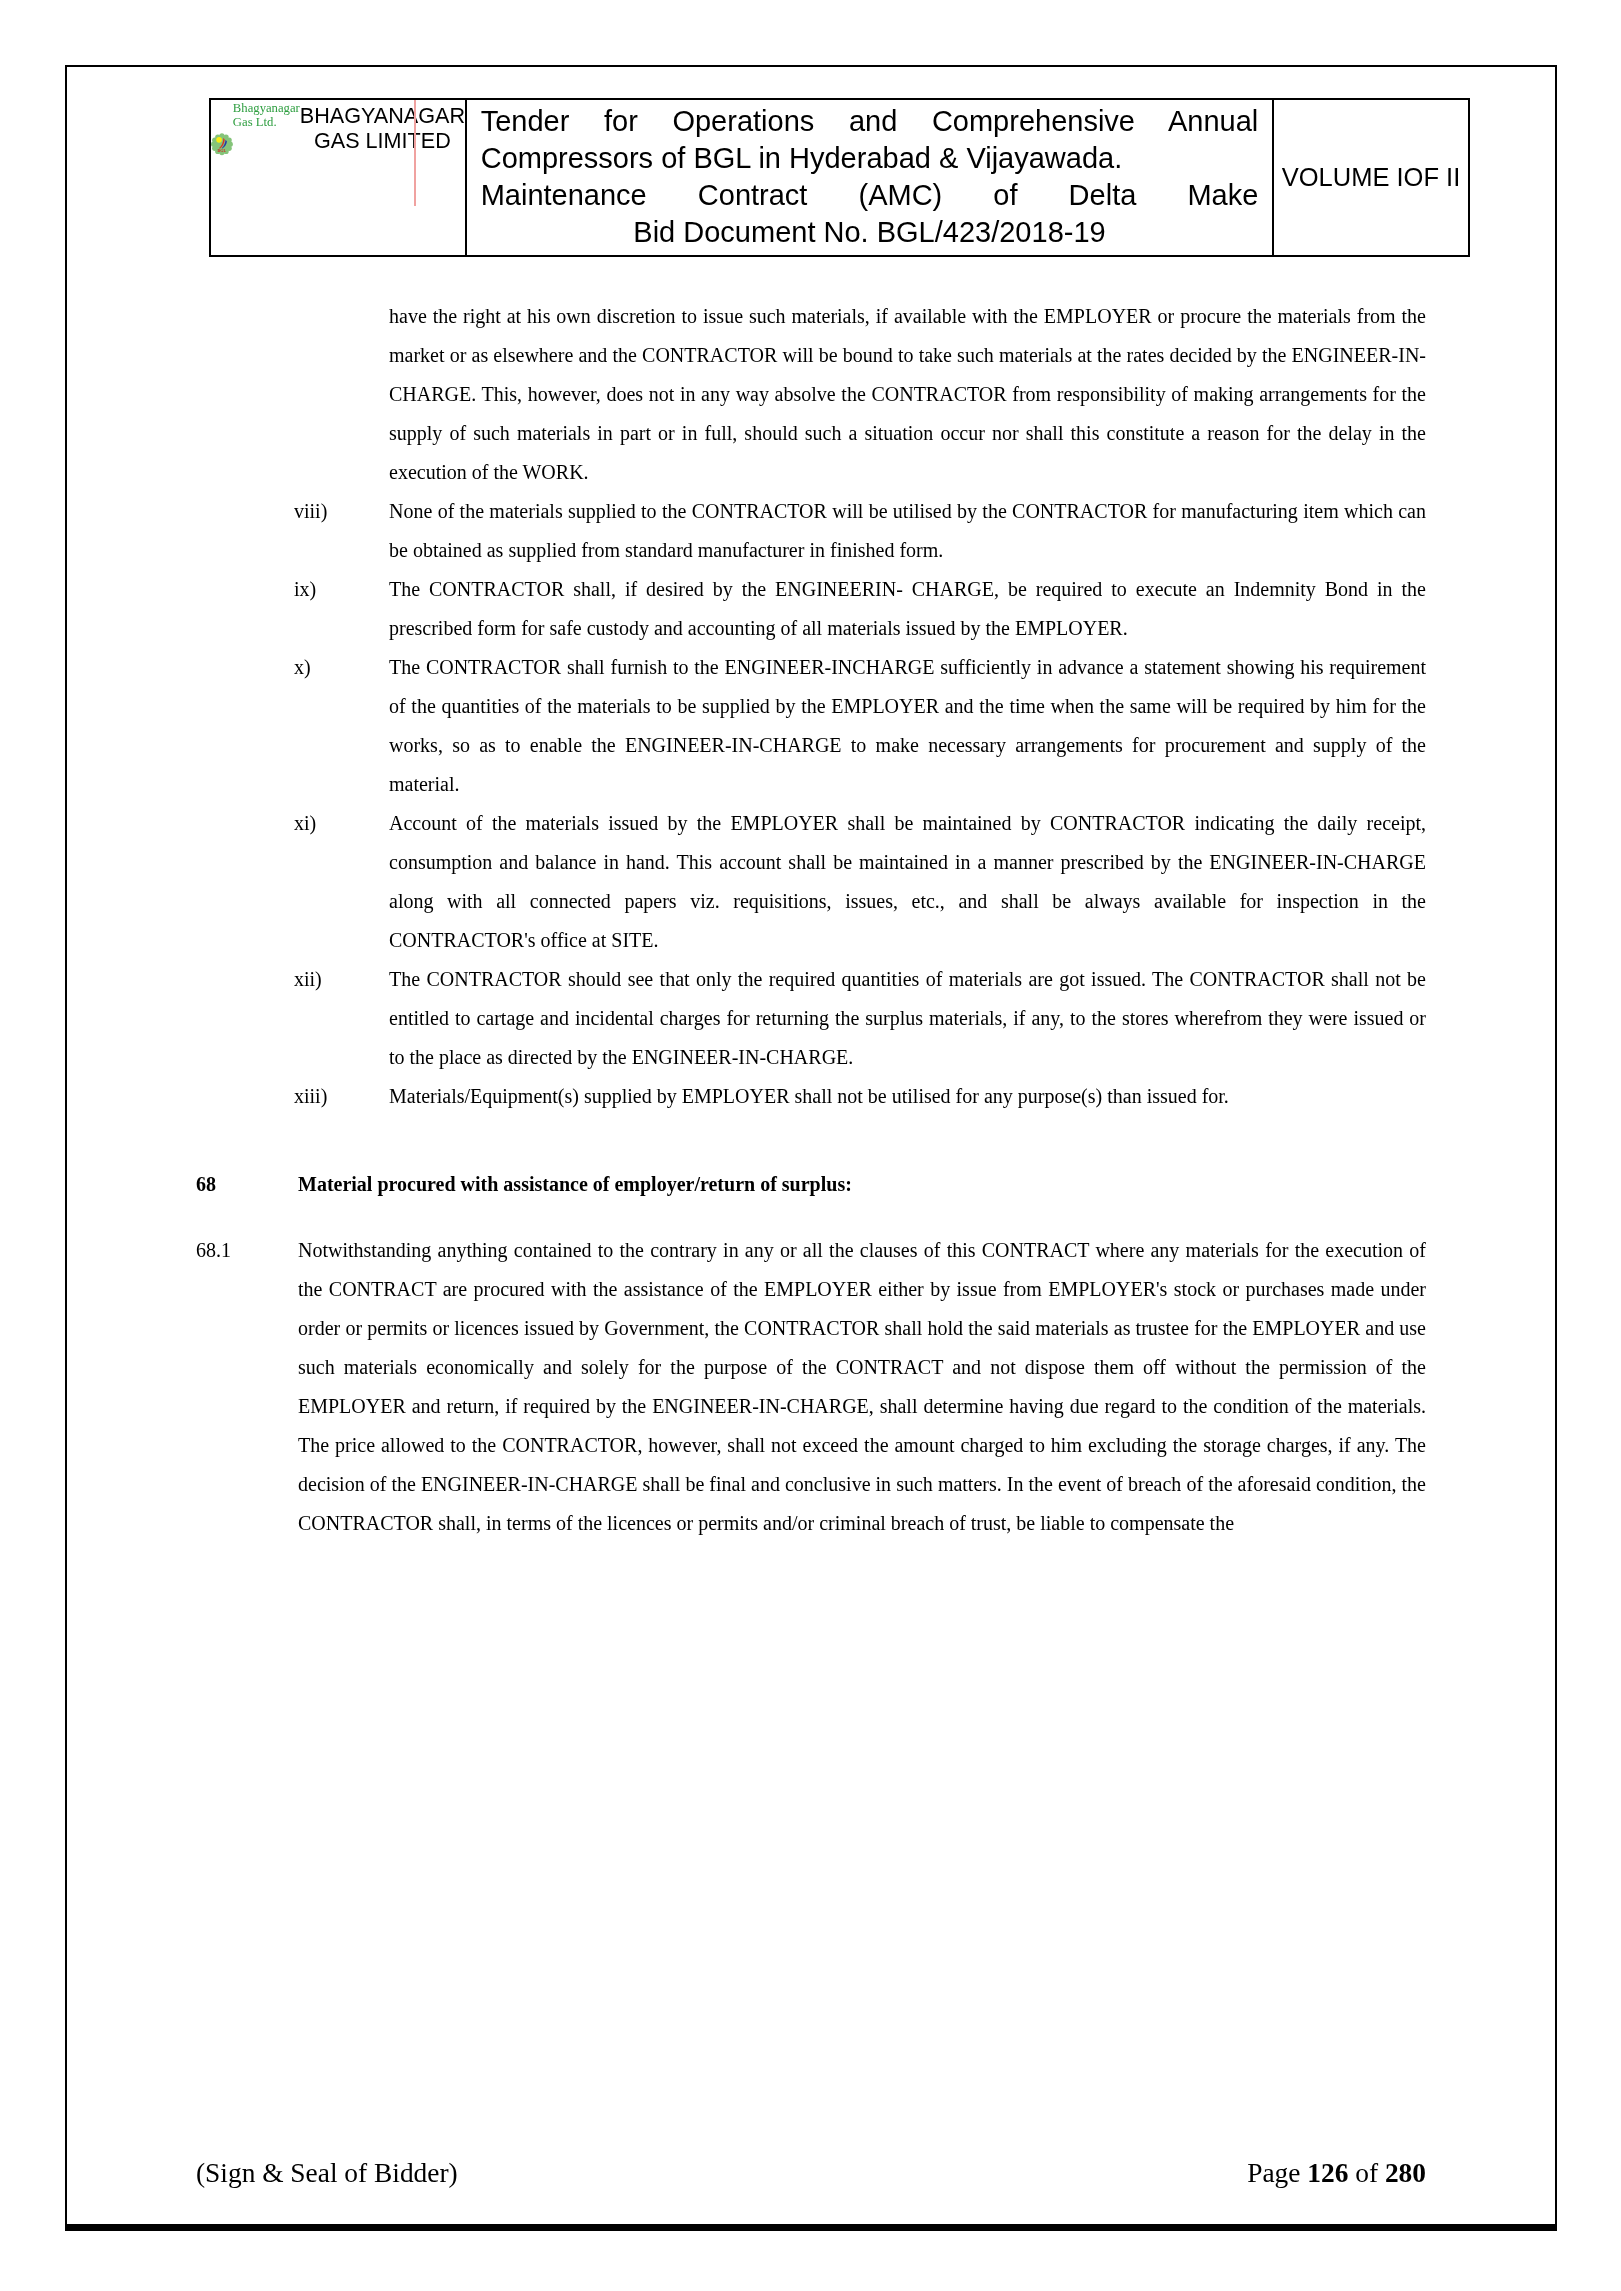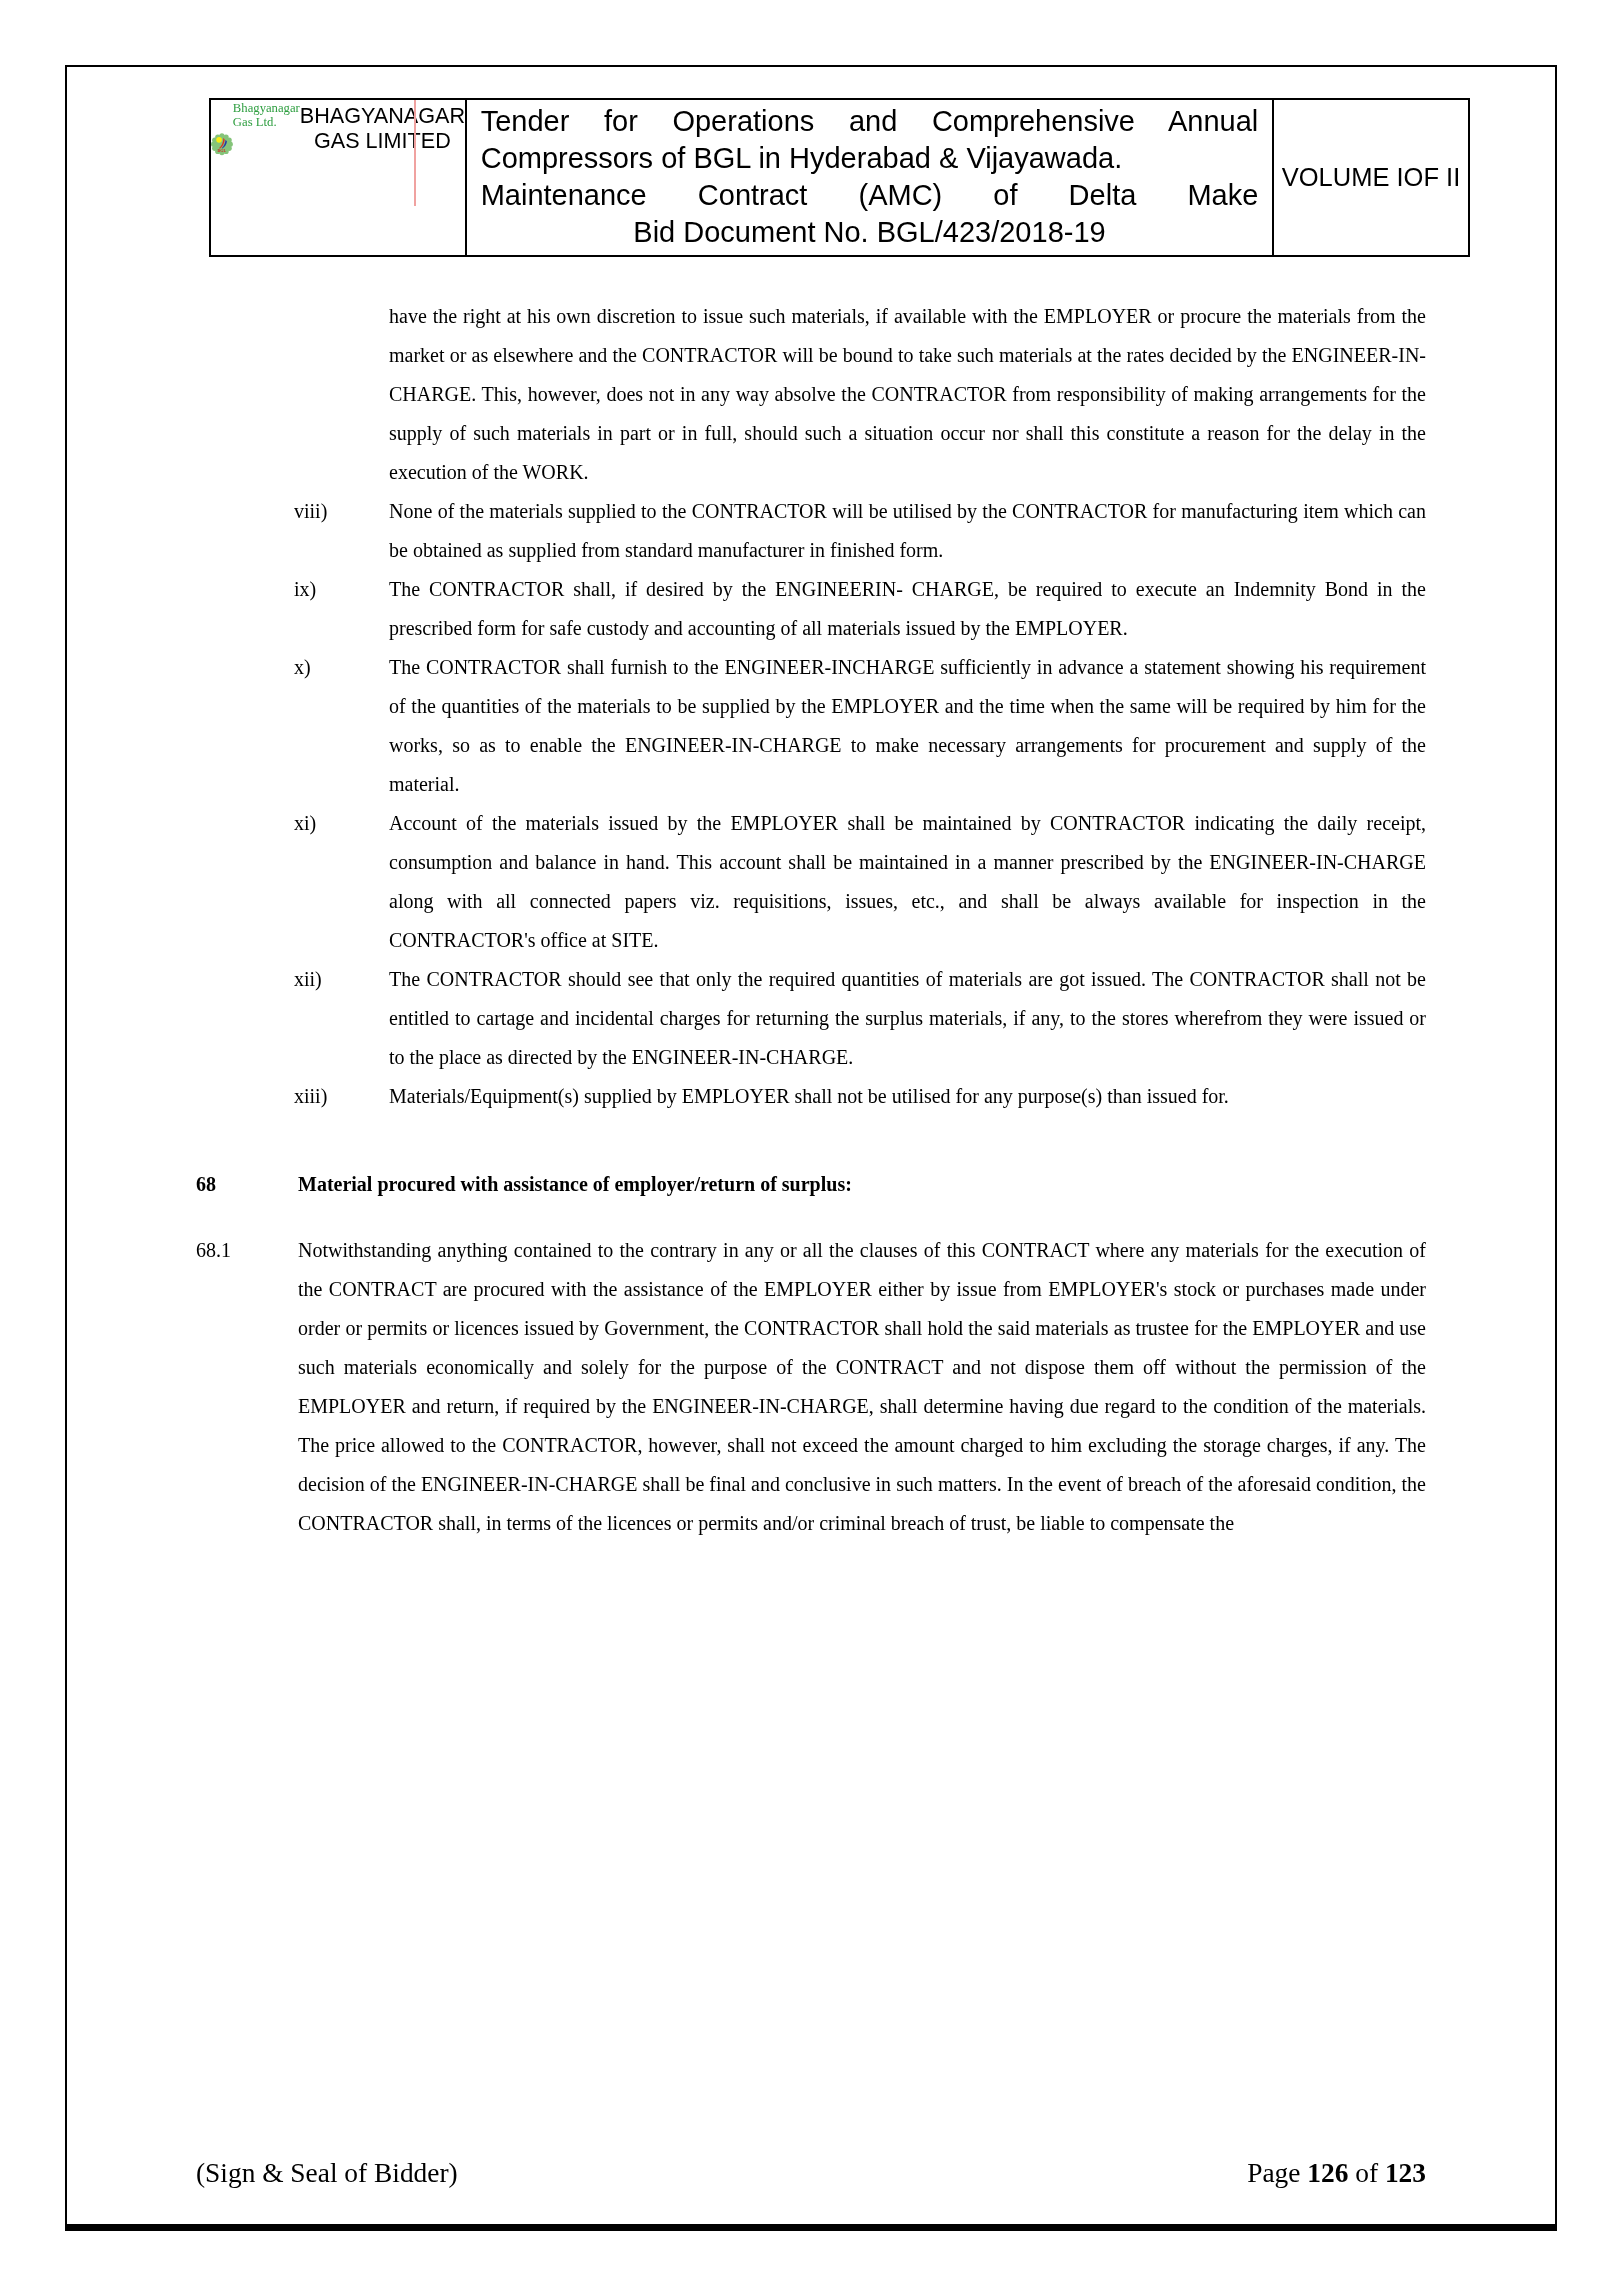--- a/index.html
+++ b/index.html
@@ -148,18 +148,18 @@
     </div>
 
   </div>
 
   <div class="footer">
     <span>(Sign &amp; Seal of Bidder)</span>
     <span>
       <span>Page</span>
       <span class="pgnum">126</span>
       <span>of</span>
-      <span class="pgnum">123</span>
+      <span class="pgnum">280</span>
     </span>
   </div>
 
 </div>
 
 
 </body></html>

